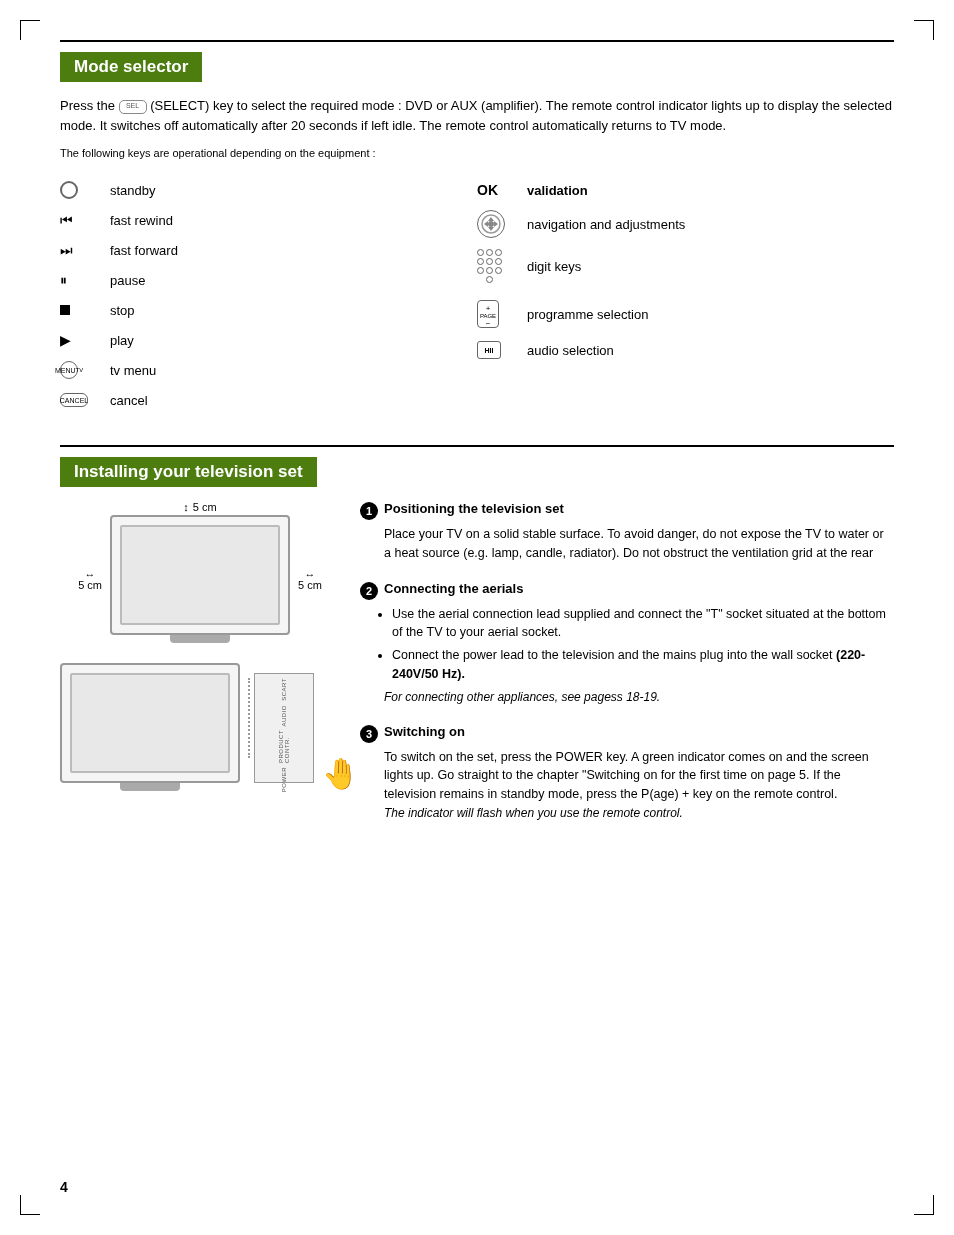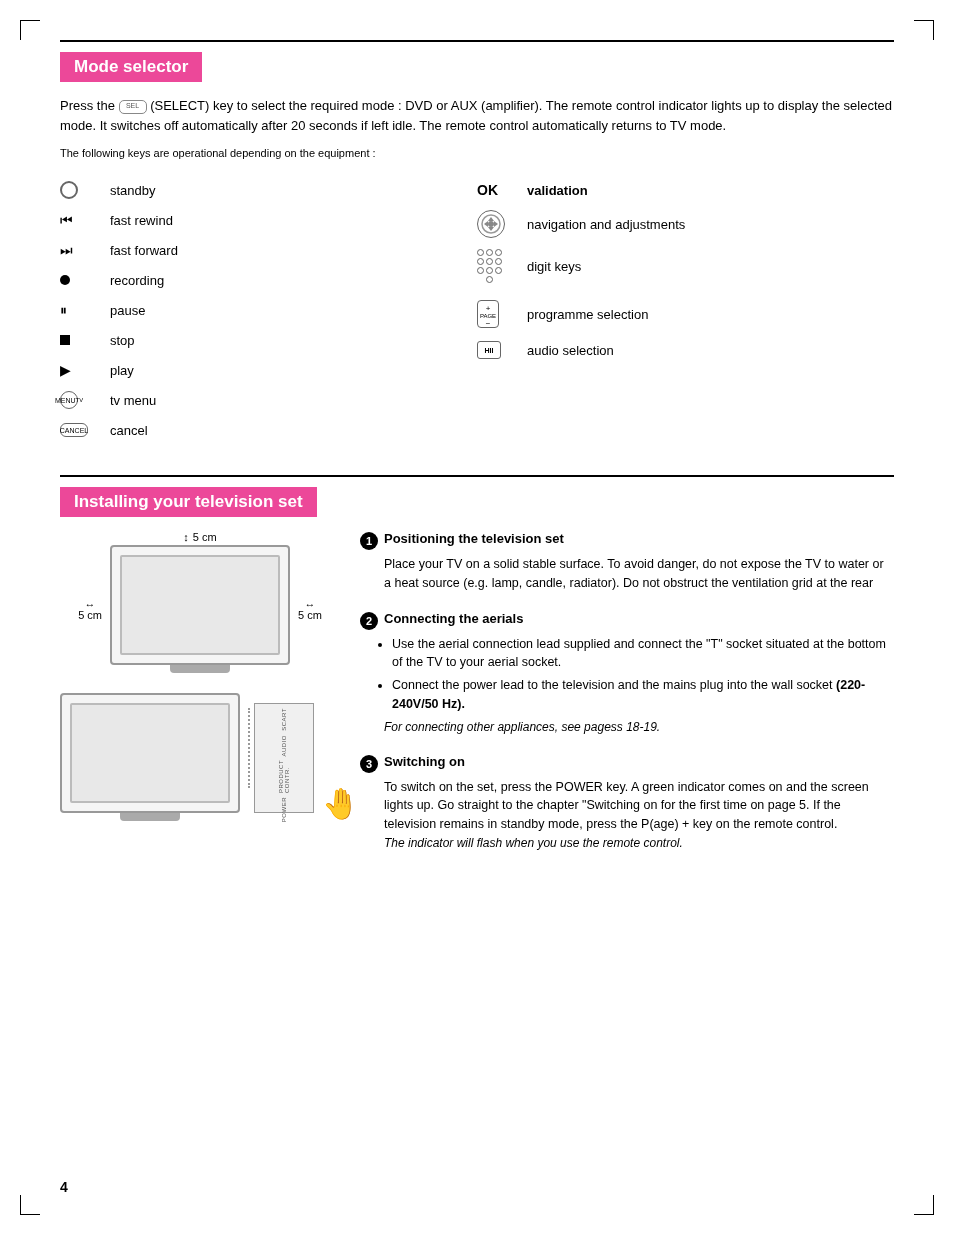--- a/index.html
+++ b/index.html
@@ -28,21 +28,21 @@
       border-color: #000;
       border-style: solid;
     }
     .corner-tl { top: 20px; left: 20px; border-width: 1px 0 0 1px; }
     .corner-tr { top: 20px; right: 20px; border-width: 1px 1px 0 0; }
     .corner-bl { bottom: 20px; left: 20px; border-width: 0 0 1px 1px; }
     .corner-br { bottom: 20px; right: 20px; border-width: 0 1px 1px 0; }
 
     
     .section-header {
-      background: #ec4899;
+      background: #4d7c0f;
       color: #fff;
       font-size: 17px;
       font-weight: bold;
       padding: 5px 14px;
       display: inline-block;
       margin-bottom: 14px;
     }
 
     .section-divider {
       border: none;
@@ -470,26 +470,20 @@
           <div class="key-icon">
             <span class="icon-rewind">⏮</span>
           </div>
           <span class="key-label">fast rewind</span>
         </div>
         <div class="key-row">
           <div class="key-icon">
             <span class="icon-ffwd">⏭</span>
           </div>
           <span class="key-label">fast forward</span>
-        </div>
-        <div class="key-row">
-          <div class="key-icon">
-            <span class="icon-record"></span>
-          </div>
-          <span class="key-label">recording</span>
         </div>
         <div class="key-row">
           <div class="key-icon">
             <span class="icon-pause">⏸</span>
           </div>
           <span class="key-label">pause</span>
         </div>
         <div class="key-row">
           <div class="key-icon">
             <span class="icon-stop"></span>

